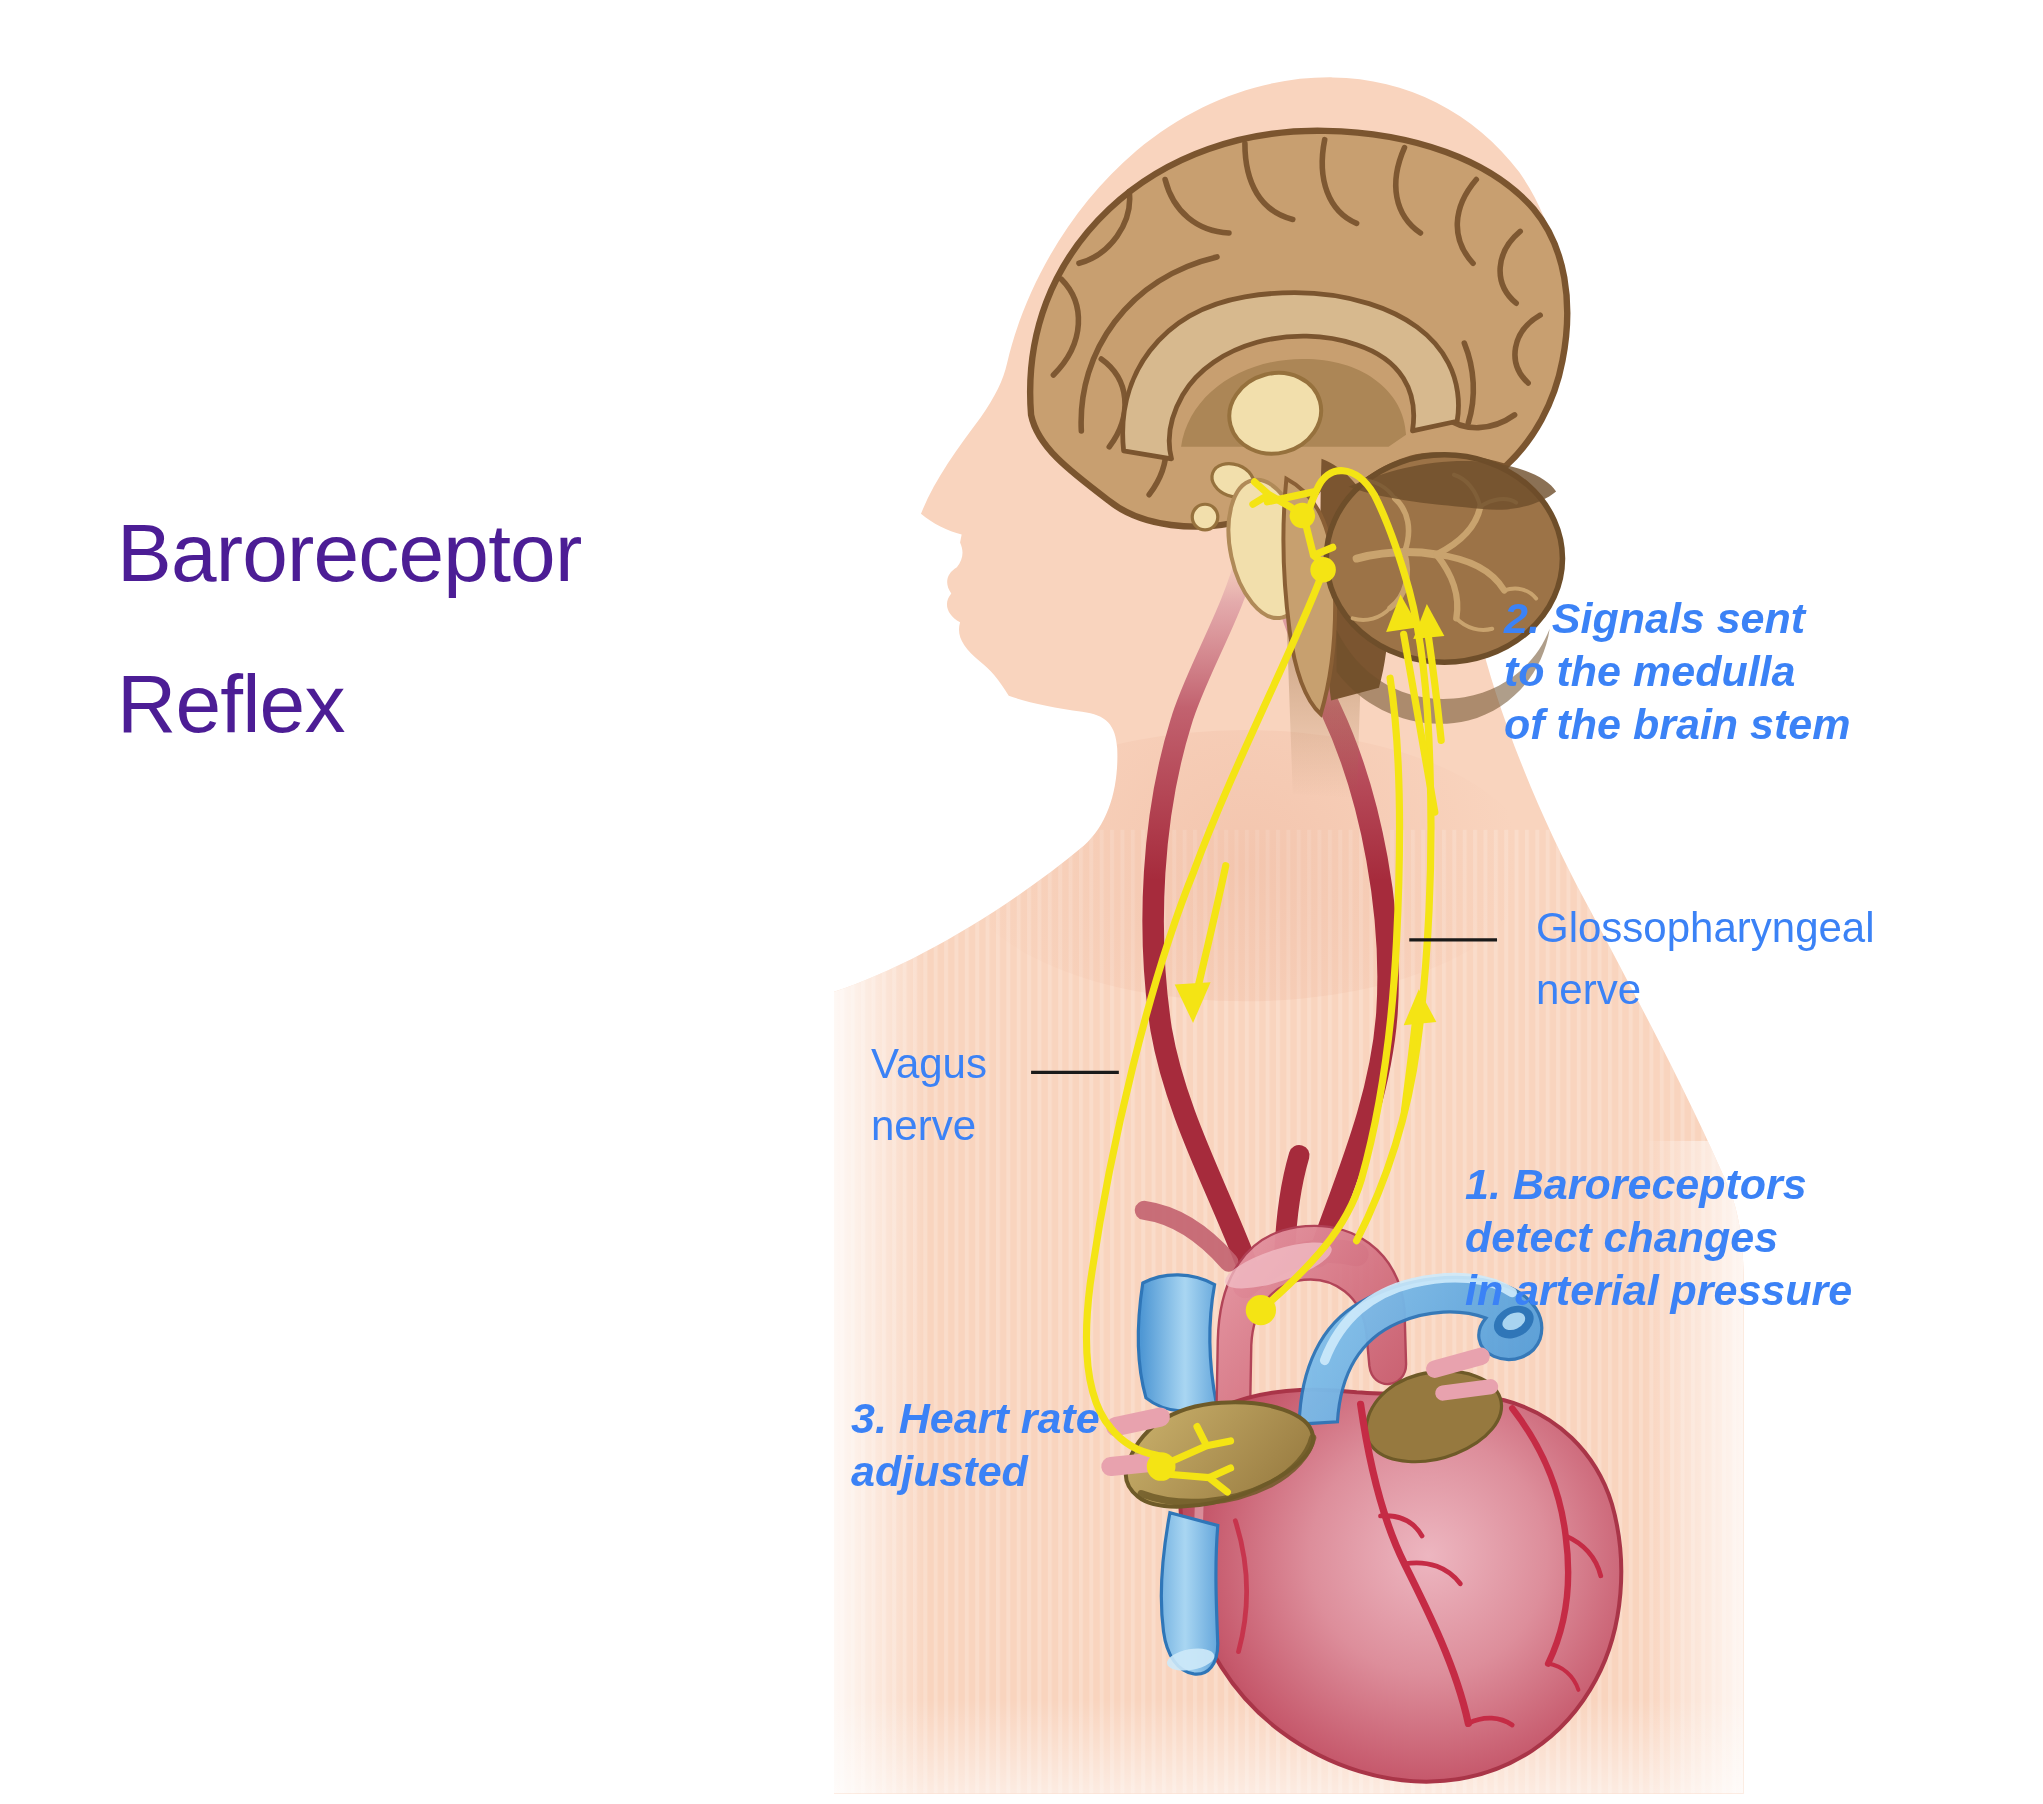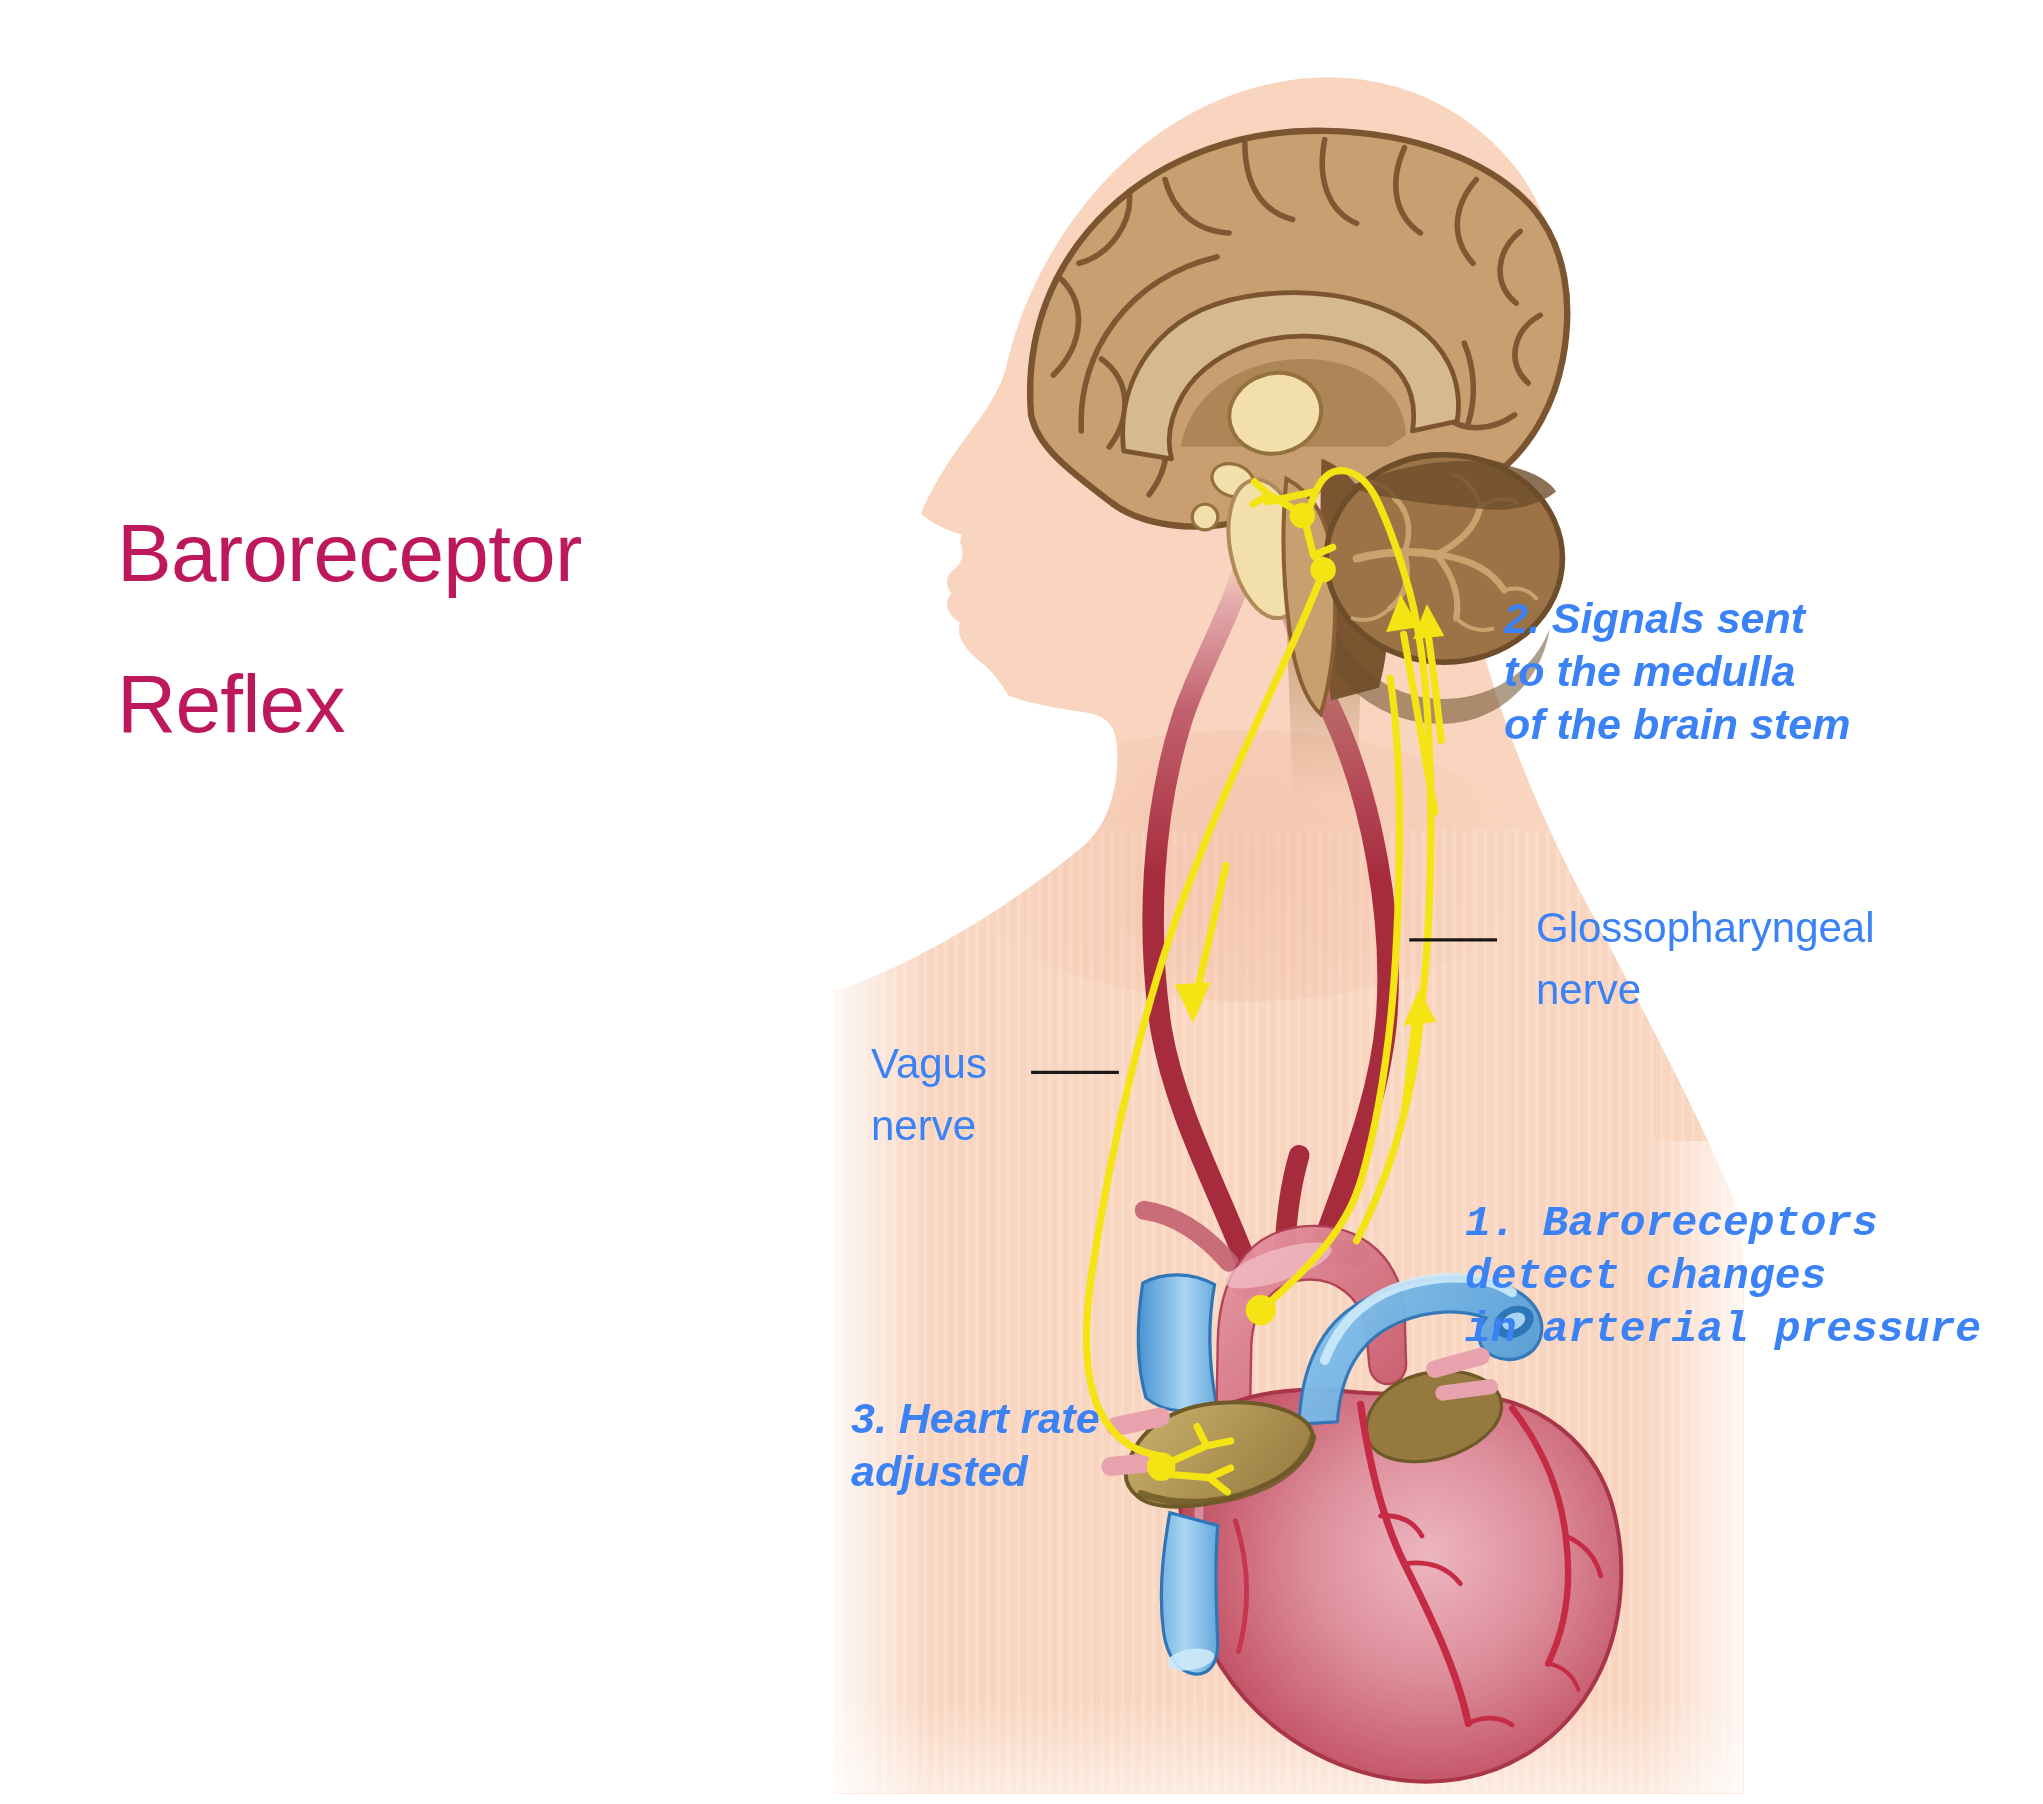--- a/index.html
+++ b/index.html
@@ -1,24 +1,24 @@
 <!DOCTYPE html>
 <html style="font-size:12.8px"><head>
 <meta charset="utf-8">
 <style>
   html,body{margin:0;padding:0;background:#ffffff;}
   #stage{position:relative;width:2043px;height:1804px;background:#ffffff;overflow:hidden;
          font-family:"Liberation Sans", sans-serif;}
   #artwork{position:absolute;left:0;top:0;}
   .label{position:absolute;white-space:pre-line;color:#3b82f6;}
   #title{left:117px;top:477px;font-size:82px;line-height:151px;font-weight:400;
-         color:#be185d;letter-spacing:-0.8px;}
+         color:#4c1d95;letter-spacing:-0.8px;}
   .num-label{font-style:italic;font-weight:700;font-size:43px;line-height:53px;}
   #label-step2{left:1504px;top:592px;}
-  #label-step1{left:1465px;top:1197px;font-family:Liberation Mono, monospace;}
+  #label-step1{left:1465px;top:1158px;}
   #label-step3{left:851px;top:1392px;}
   .nerve-label{font-size:42px;line-height:62px;font-weight:400;}
   #label-glosso{left:1504px;top:897px;margin-left:32px;}
   #label-vagus{left:871px;top:1033px;}
 </style>
 </head>
 <body>
 
 <div id="stage">
 

